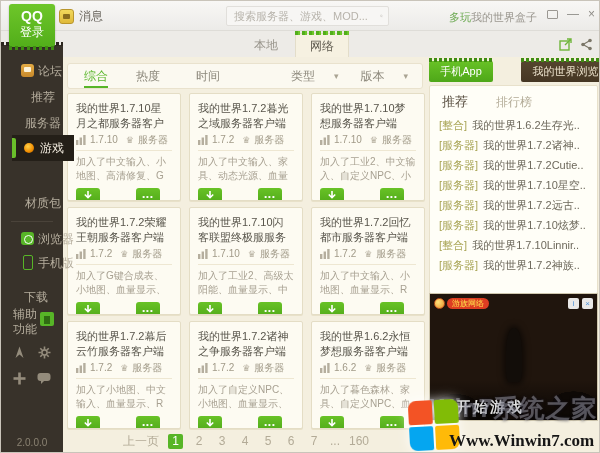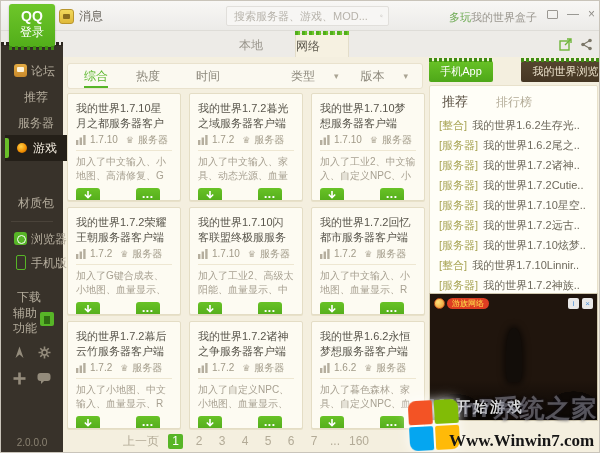--- a/index.html
+++ b/index.html
@@ -33,57 +33,57 @@
   .apptitle { position:absolute; right:64px; top:9px; font-size:11px; color:#9a978f; }
   .apptitle .brand { color:#6aa84f; }
   .winctl { position:absolute; right:6px; top:6px; display:flex; align-items:center; gap:9px;
     color:#8f8d88; font-size:12px; }
   .winctl span { cursor:pointer; line-height:14px; }
   .win-box { width:11px; height:9px; border:1px solid #9b9892; border-radius:1px; display:inline-block; }
 
   
   .tabrow { position:absolute; left:0; top:30px; width:600px; height:26px;
     background:#edebe7; z-index:10; }
-  .tab { position:absolute; top:2px; height:24px; line-height:24px; text-align:left;
+  .tab { position:absolute; top:2px; height:24px; line-height:24px; text-align:center;
     font-size:12px; color:#97938a; cursor:pointer; width:54px; }
   .tab.local { left:238px; }
   .tab.network { left:294px; background:#f6f1e1; color:#5c584d; border:1px solid #e3ddc9;
     border-bottom:none; border-radius:3px 3px 0 0; }
   .tab.network::before { content:""; position:absolute; left:-1px; right:-1px; top:-4px; height:5px;
     background:repeating-linear-gradient(90deg,#52ae1a 0 3px,#6ec62a 3px 5px,transparent 5px 7px); }
   .tabrow-icons { position:absolute; right:8px; top:6px; display:flex; gap:8px; }
   .tabrow-icons span { cursor:pointer; }
 
   
   .sidebar { position:absolute; left:0; top:44px; width:62px; height:409px;
     background:#38322a; z-index:15; }
   .sidebar::before { content:""; position:absolute; left:0; right:0; top:-3px; height:4px;
     background:repeating-linear-gradient(90deg,#2c261f 0 3px,transparent 3px 5px); }
-  .side-item { position:absolute; left:4px; width:62px; height:24px; line-height:24px;
+  .side-item { position:absolute; left:11px; width:62px; height:24px; line-height:24px;
     font-size:12px; color:#b5ad9d; text-align:center; cursor:pointer; }
   .side-item.has-ic { text-align:left; padding-left:26px; }
   .side-item.active { background:#241f18; color:#f0e9dc; height:26px; line-height:26px;
     text-align:left; padding-left:28px; }
   .side-item.active::before { content:""; position:absolute; left:0; top:3px; width:4px; height:20px;
     background:#6abf2a; border-radius:0 2px 2px 0; }
   .side-item.active .dot { position:absolute; left:12px; top:8px; width:10px; height:10px;
     border-radius:50%; background:radial-gradient(circle at 40% 35%,#ffd24a,#f08c00 60%,#8a4a00); }
   .forum-ic { position:absolute; left:9px; top:5px; width:13px; height:13px;
     background:linear-gradient(#e3ab44,#c8892a); border-radius:3px; }
   .forum-ic::after { content:""; position:absolute; left:3px; top:3px; width:7px; height:5px;
     background:#fdf3da; border-radius:1px; }
   .side-divider { position:absolute; left:10px; width:42px; height:1px; background:#4a433a; }
   .tool-ic-browser { position:absolute; left:9px; top:5px; width:13px; height:13px;
     background:#57b527; border-radius:3px; }
   .tool-ic-browser::after { content:""; position:absolute; left:3px; top:3px; width:7px; height:7px;
     border:1.5px solid #fff; border-radius:50%; }
   .tool-ic-phone { position:absolute; left:11px; top:4px; width:10px; height:15px;
     border:1.5px solid #57b527; border-radius:2px; }
   .assist { position:absolute; left:0; width:62px; color:#b5ad9d; font-size:12px;
-    line-height:15px; padding-left:12px; cursor:pointer;font-family:Liberation Mono, monospace; }
+    line-height:15px; padding-left:12px; cursor:pointer; }
   .assist-toggle { position:absolute; right:9px; top:5px; width:14px; height:14px;
     background:#57b527; border-radius:2px; }
   .assist-toggle::after { content:""; position:absolute; left:4px; top:4px; width:6px; height:8px;
     background:#2f6b12; }
   .side-icons { position:absolute; left:0; width:62px; display:flex; justify-content:space-evenly; }
   .side-icons span { cursor:pointer; }
   .side-version { position:absolute; bottom:6px; width:62px; text-align:center;
     font-size:10px; color:#8a8272; }
 
   
@@ -545,24 +545,20 @@
   <div class="rp-tabs">
     <span class="rp-tab1">推荐</span>
     <span class="rp-tab2">排行榜</span>
   </div>
   <div class="rp-item">
     <span class="tag">[整合]</span>
     <span class="ttl">我的世界1.6.2生存光..</span>
   </div>
   <div class="rp-item">
     <span class="tag">[服务器]</span>
-    <span class="ttl">我的世界1.6.2尾之..</span>
-  </div>
-  <div class="rp-item">
-    <span class="tag">[服务器]</span>
     <span class="ttl">我的世界1.7.2诸神..</span>
   </div>
   <div class="rp-item">
     <span class="tag">[服务器]</span>
     <span class="ttl">我的世界1.7.2Cutie..</span>
   </div>
   <div class="rp-item">
     <span class="tag">[服务器]</span>
     <span class="ttl">我的世界1.7.10星空..</span>
   </div>

